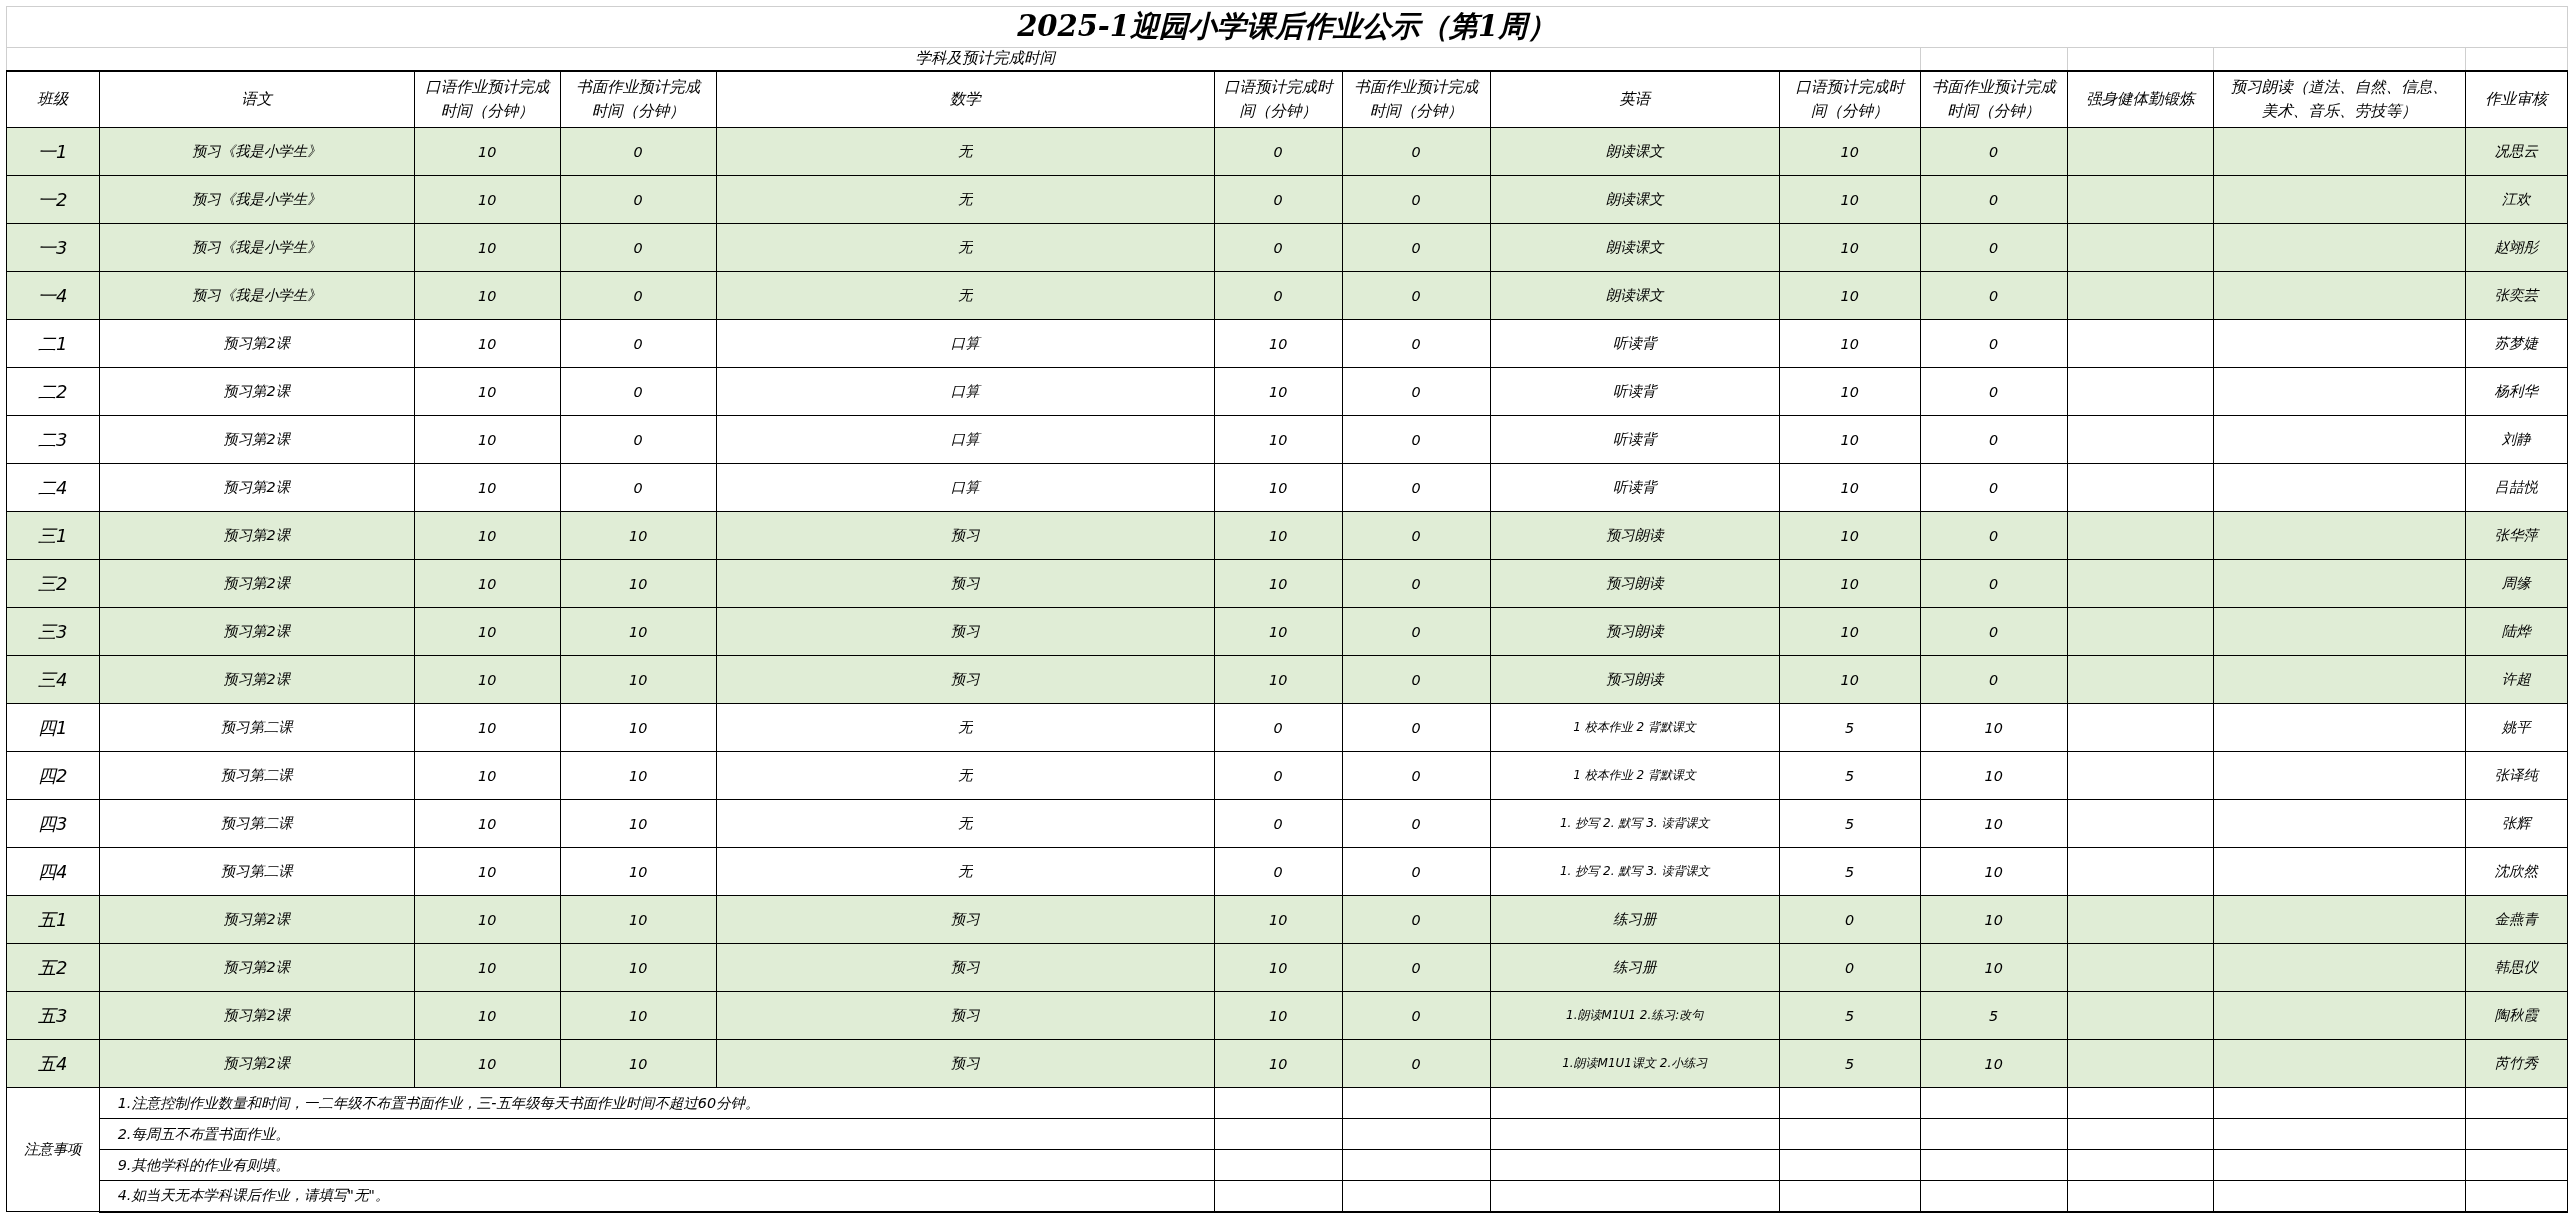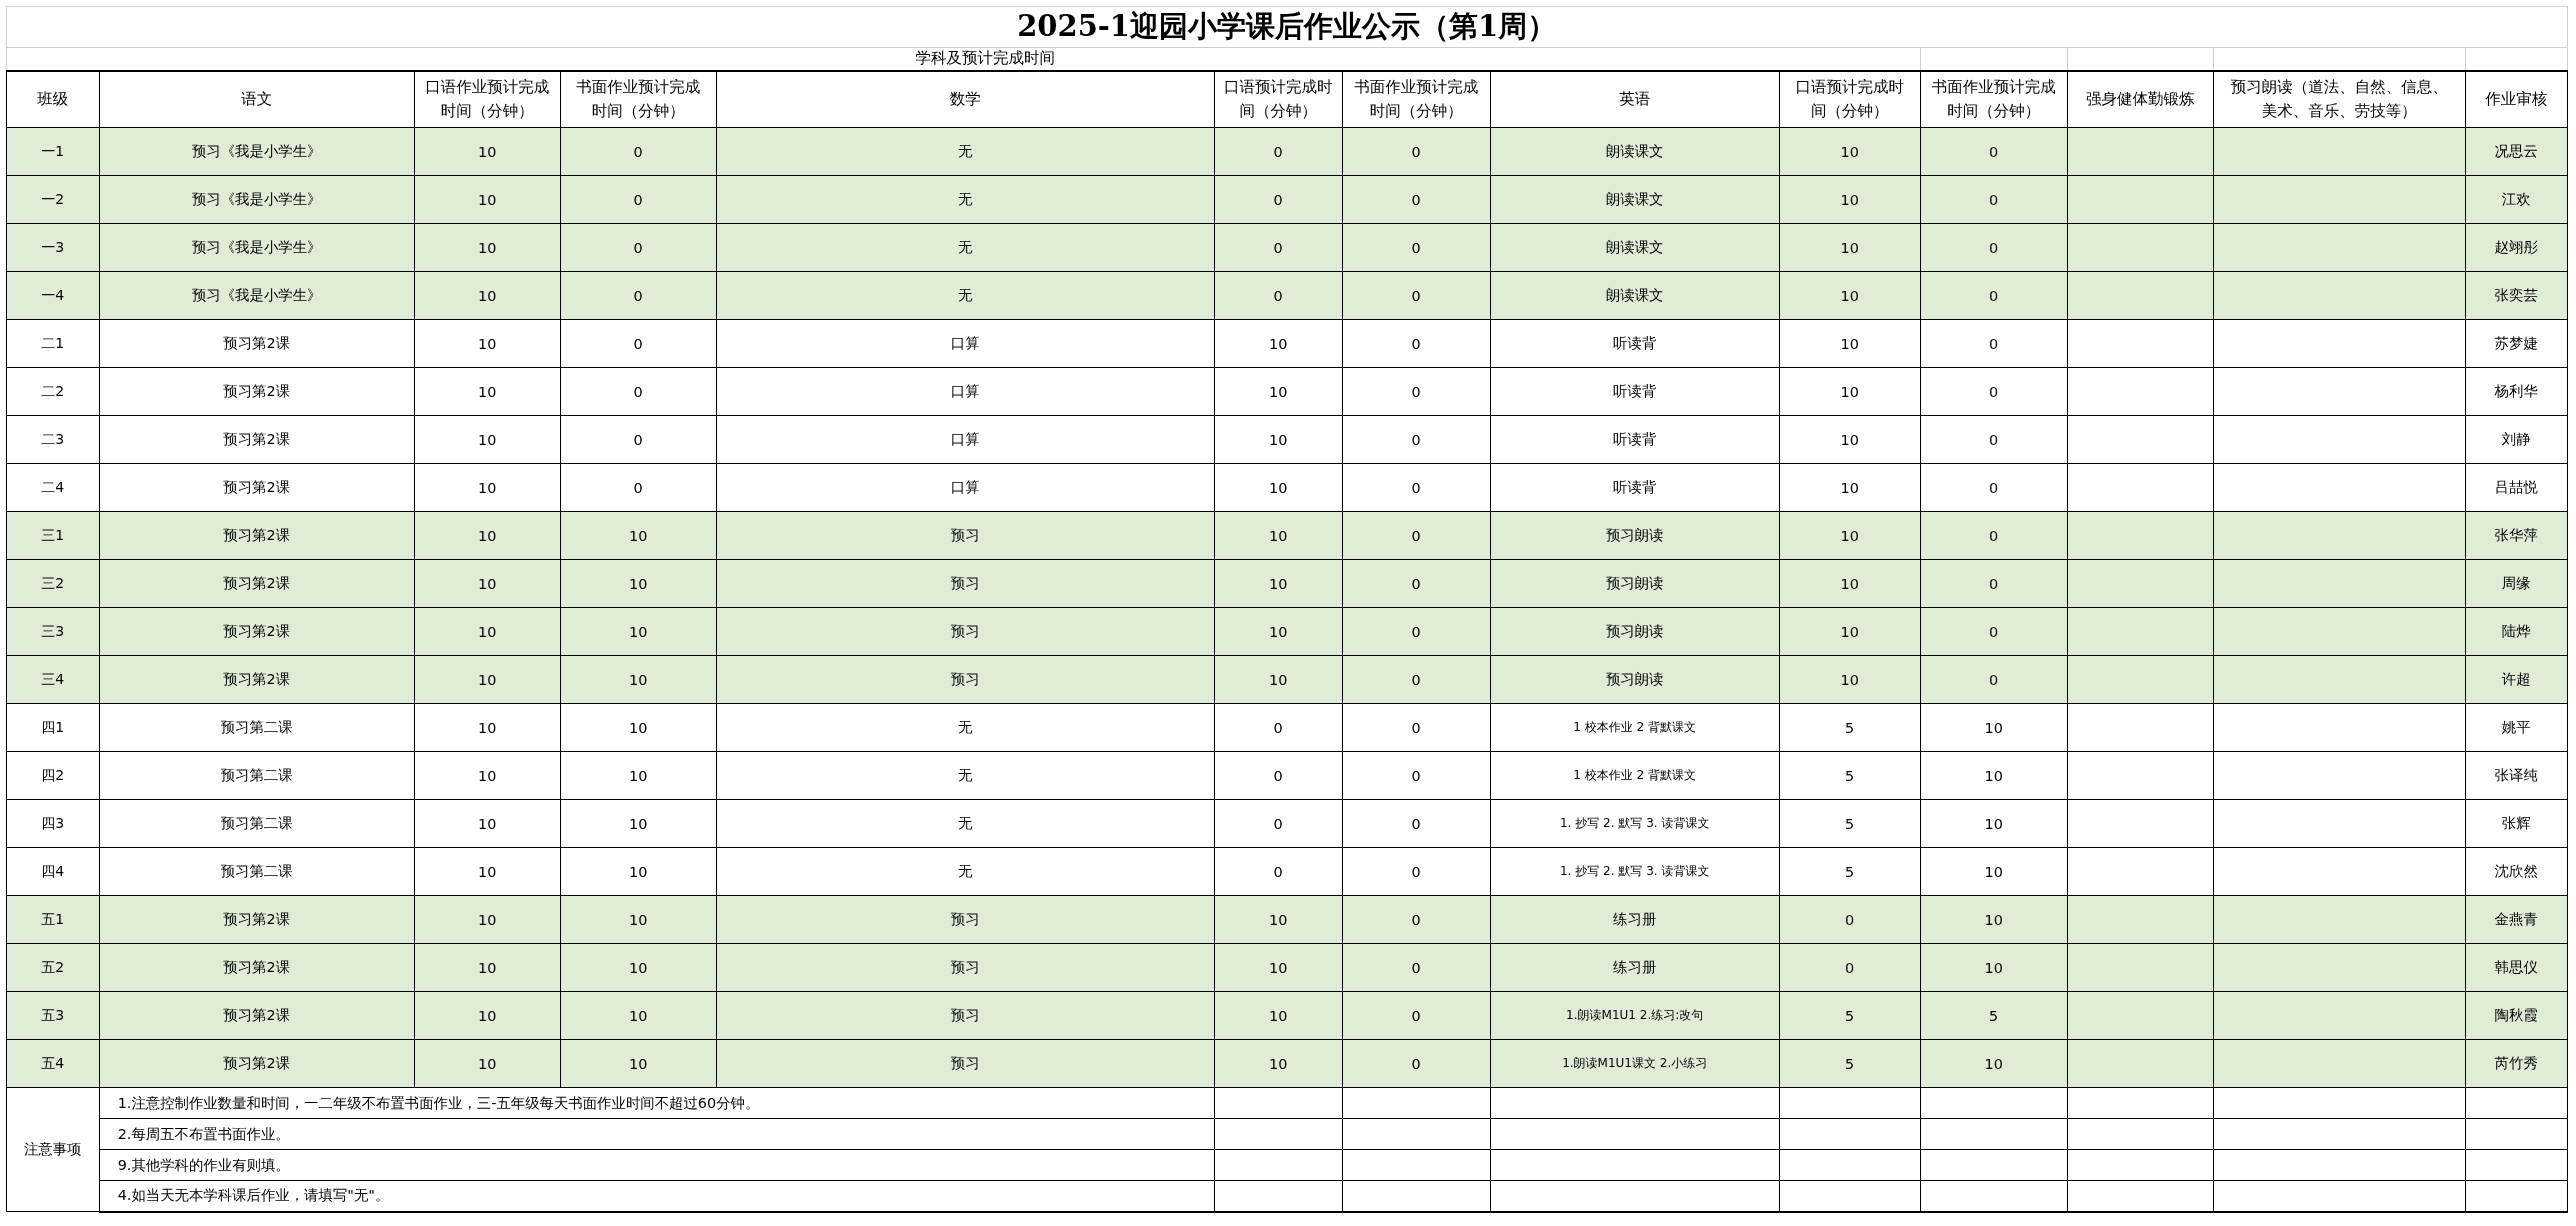--- a/index.html
+++ b/index.html
@@ -6,20 +6,21 @@
     margin: 0;
     padding: 0;
     background: #ffffff;
     width: 2576px;
     height: 1226px;
     font-family: "DejaVu Sans", "Liberation Sans", sans-serif;
     color: #000;
   }
   #sheet {
     margin: 6.2px 0 0 5.7px;
+    font-style: italic;
   }
   table {
     border-collapse: collapse;
     table-layout: fixed;
     width: 2561px;
   }
   td, th {
     padding: 0;
     vertical-align: middle;
     text-align: center;
@@ -54,21 +55,21 @@
   
   tbody.data tr { height: 48px; }
   tbody.data td {
     border: 1px solid #000;
     border-top: 1.5px solid #000;
     border-bottom: 1.5px solid #000;
     font-size: 14.4px;
   }
   tbody.data tr.green td { background: var(--row-green, #e0edd6); }
   tbody.data td.small { font-size: 12px; margin-left: 12px; }
-  tbody.data td:first-child { font-size: 14px; }
+  tbody.data td:first-child { font-size: 18px; }
   
   tr.note-row { height: 31px; }
   tr.note-row td {
     border: 1px solid #000;
     border-top: 1.5px solid #000;
     border-bottom: 1.5px solid #000;
     font-size: 14.4px;
   }
   tr.note-row td.note-text {
     text-align: left;

